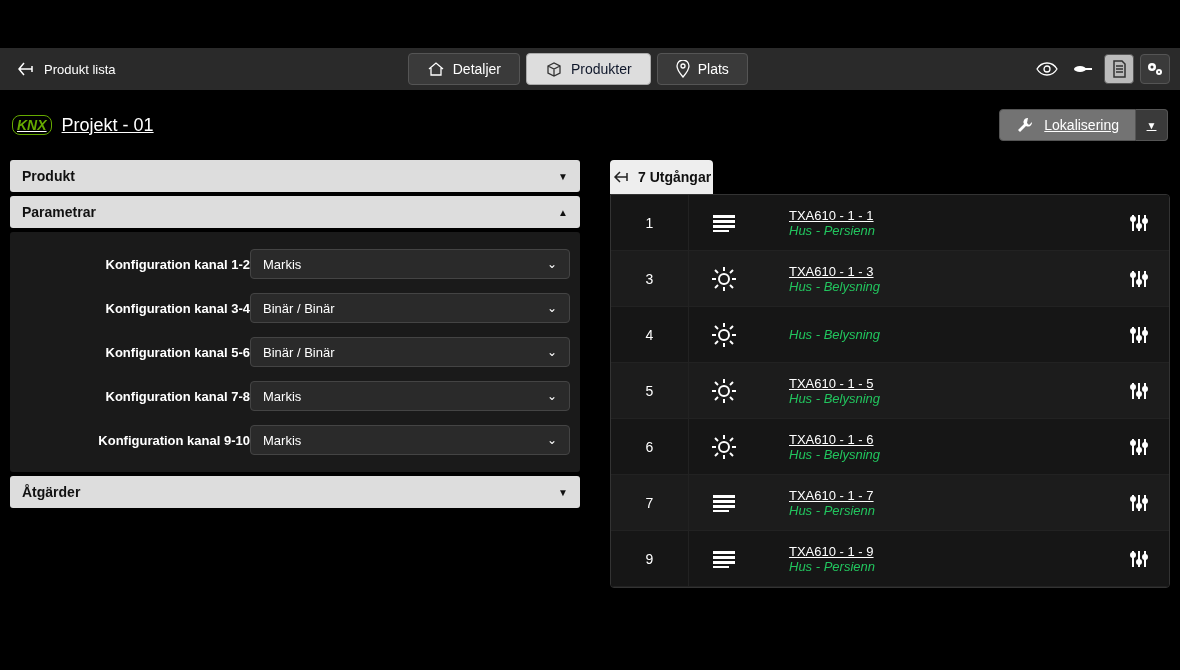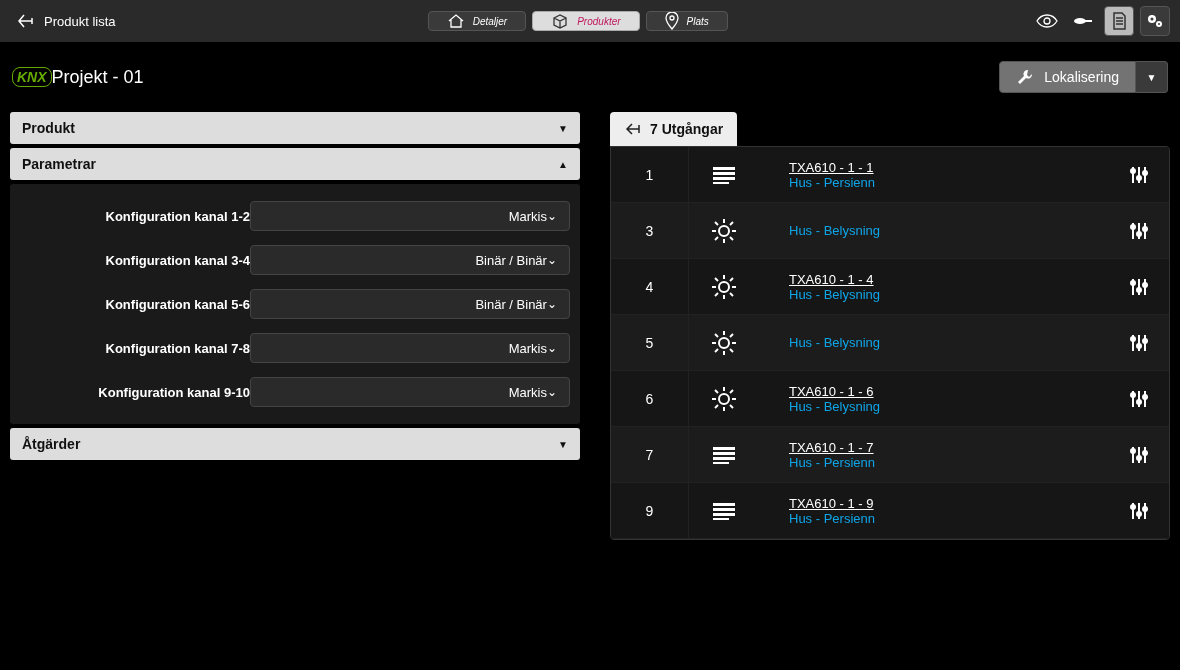--- a/index.html
+++ b/index.html
@@ -13,20 +13,21 @@
   }
 
   
   .topbar {
     height: 42px;
     background: #2a2a2a;
     display: flex;
     align-items: center;
     padding: 0 10px;
     gap: 24px;
+    margin-top: 48px;
   }
   .back-btn {
     display: flex;
     align-items: center;
     gap: 8px;
     font-size: 13px;
     padding: 4px 8px;
   }
   .nav-group {
     display: flex;
@@ -35,27 +36,26 @@
     margin-right: auto;
   }
   .nav-btn {
     display: flex;
     align-items: center;
     gap: 8px;
     background: #3a3a3a;
     border: 1px solid #555;
     border-radius: 4px;
     padding: 4px 18px;
-    height: 20px;
-    font-size: 10px;
-    font-style: italic;
+    height: 32px;
+    font-size: 14px;
   }
   .nav-btn.active {
     background: #ddd;
-    color: #be185d;
+    color: #0f172a;
     border-color: #aaa;
   }
   .right-icons {
     display: flex;
     gap: 6px;
     align-items: center;
   }
   .icon-btn {
     width: 30px;
     height: 30px;
@@ -68,20 +68,22 @@
   }
   .icon-btn.active { background: #bbb; color:#222;}
   svg { display: block; }
 
   
   .subheader {
     height: 70px;
     display: flex;
     align-items: center;
     padding: 0 12px;
+    gap: 10px;
+    text-decoration: underline;
   }
   .knx-logo {
     color: #6a0;
     font-weight: bold;
     font-size: 14px;
     background: #000;
     padding: 1px 4px;
     border: 1px solid #6a0;
     border-radius: 8px;
     font-style: italic;
@@ -155,34 +157,34 @@
     font-weight: bold;
   }
   .param-select {
     flex: 1;
     height: 30px;
     background: #2a2a2a;
     border: 1px solid #444;
     border-radius: 4px;
     display: flex;
     align-items: center;
-    justify-content: flex-end;
+    justify-content: space-between;
     padding: 0 12px;
     font-size: 13px;
   }
 
   
   .outputs-tab {
     display: inline-flex;
     align-items: center;
     gap: 8px;
     background: #eee;
     color: #111;
     height: 34px;
-    padding: 0 14px;
+    padding: 0 2px;
     border-radius: 4px 4px 0 0;
     font-weight: bold;
     font-size: 14px;
   }
   .outputs-box {
     background: #0e0e0e;
     border: 1px solid #333;
     border-radius: 0 4px 4px 4px;
     overflow: hidden;
   }
@@ -207,21 +209,21 @@
     display: flex;
     align-items: center;
     justify-content: center;
   }
   .out-text {
     flex: 1;
     font-size: 13px;
     padding-left: 30px;
   }
   .out-name { text-decoration: underline; }
-  .out-loc { color: #0ea5e9; }
+  .out-loc { font-style: italic; color: #22c55e; }
   .out-action {
     width: 60px;
     display: flex;
     align-items: center;
     justify-content: center;
   }
 
   .tri { font-size: 10px; }
 </style>
 </head>
@@ -400,20 +402,21 @@
               <line x1="13" y1="21" x2="13" y2="25"></line>
               <line x1="1" y1="13" x2="5" y2="13"></line>
               <line x1="21" y1="13" x2="25" y2="13"></line>
               <line x1="4" y1="4" x2="7" y2="7"></line>
               <line x1="19" y1="19" x2="22" y2="22"></line>
               <line x1="22" y1="4" x2="19" y2="7"></line>
               <line x1="7" y1="19" x2="4" y2="22"></line>
             </svg>
           </div>
           <div class="out-text">
+            <div class="out-name">TXA610 - 1 - 3</div>
             <div class="out-loc">Hus - Belysning</div>
           </div>
           <div class="out-action">
             <svg width="22" height="22" viewBox="0 0 22 22" stroke="white" stroke-width="2">
               <line x1="5" y1="3" x2="5" y2="19"></line>
               <line x1="11" y1="3" x2="11" y2="19"></line>
               <line x1="17" y1="3" x2="17" y2="19"></line>
               <circle cx="5" cy="7" r="2" fill="white"></circle>
               <circle cx="11" cy="14" r="2" fill="white"></circle>
               <circle cx="17" cy="9" r="2" fill="white"></circle>
@@ -429,21 +432,20 @@
               <line x1="13" y1="21" x2="13" y2="25"></line>
               <line x1="1" y1="13" x2="5" y2="13"></line>
               <line x1="21" y1="13" x2="25" y2="13"></line>
               <line x1="4" y1="4" x2="7" y2="7"></line>
               <line x1="19" y1="19" x2="22" y2="22"></line>
               <line x1="22" y1="4" x2="19" y2="7"></line>
               <line x1="7" y1="19" x2="4" y2="22"></line>
             </svg>
           </div>
           <div class="out-text">
-            <div class="out-name">TXA610 - 1 - 4</div>
             <div class="out-loc">Hus - Belysning</div>
           </div>
           <div class="out-action">
             <svg width="22" height="22" viewBox="0 0 22 22" stroke="white" stroke-width="2">
               <line x1="5" y1="3" x2="5" y2="19"></line>
               <line x1="11" y1="3" x2="11" y2="19"></line>
               <line x1="17" y1="3" x2="17" y2="19"></line>
               <circle cx="5" cy="7" r="2" fill="white"></circle>
               <circle cx="11" cy="14" r="2" fill="white"></circle>
               <circle cx="17" cy="9" r="2" fill="white"></circle>
@@ -459,20 +461,21 @@
               <line x1="13" y1="21" x2="13" y2="25"></line>
               <line x1="1" y1="13" x2="5" y2="13"></line>
               <line x1="21" y1="13" x2="25" y2="13"></line>
               <line x1="4" y1="4" x2="7" y2="7"></line>
               <line x1="19" y1="19" x2="22" y2="22"></line>
               <line x1="22" y1="4" x2="19" y2="7"></line>
               <line x1="7" y1="19" x2="4" y2="22"></line>
             </svg>
           </div>
           <div class="out-text">
+            <div class="out-name">TXA610 - 1 - 5</div>
             <div class="out-loc">Hus - Belysning</div>
           </div>
           <div class="out-action">
             <svg width="22" height="22" viewBox="0 0 22 22" stroke="white" stroke-width="2">
               <line x1="5" y1="3" x2="5" y2="19"></line>
               <line x1="11" y1="3" x2="11" y2="19"></line>
               <line x1="17" y1="3" x2="17" y2="19"></line>
               <circle cx="5" cy="7" r="2" fill="white"></circle>
               <circle cx="11" cy="14" r="2" fill="white"></circle>
               <circle cx="17" cy="9" r="2" fill="white"></circle>

